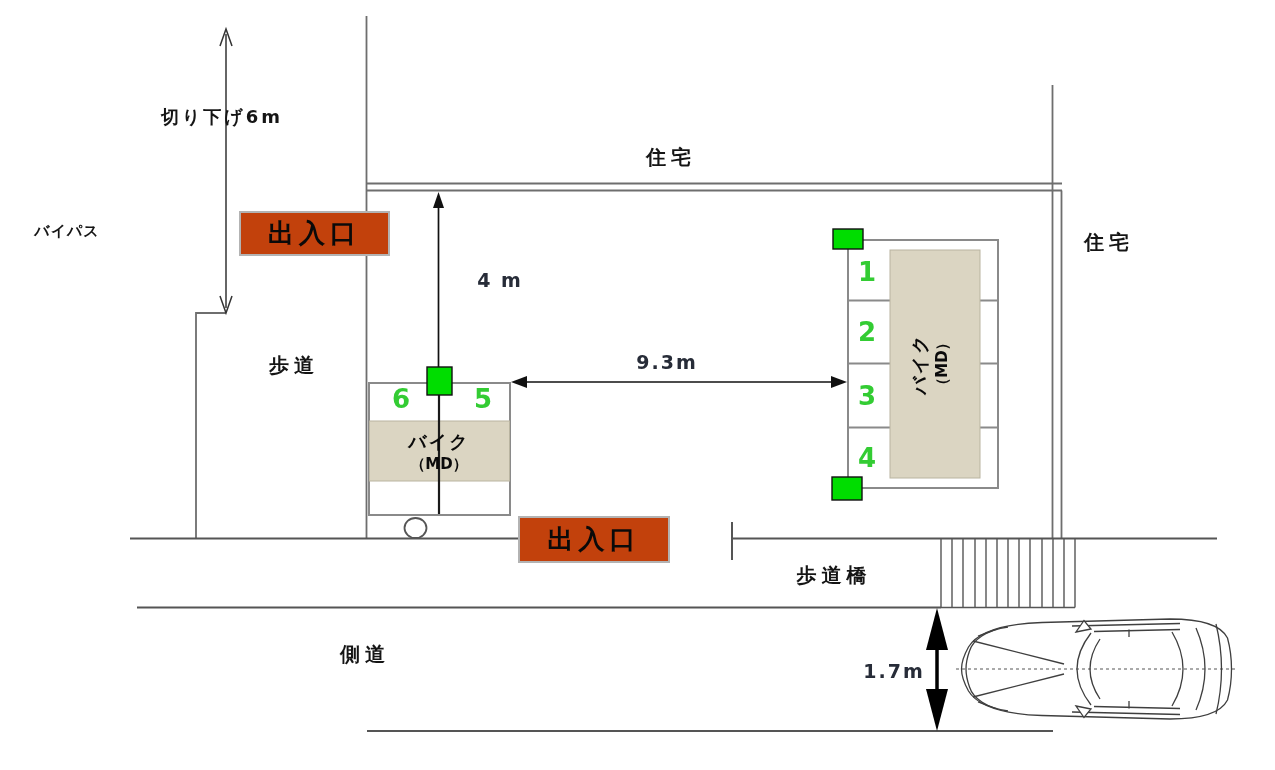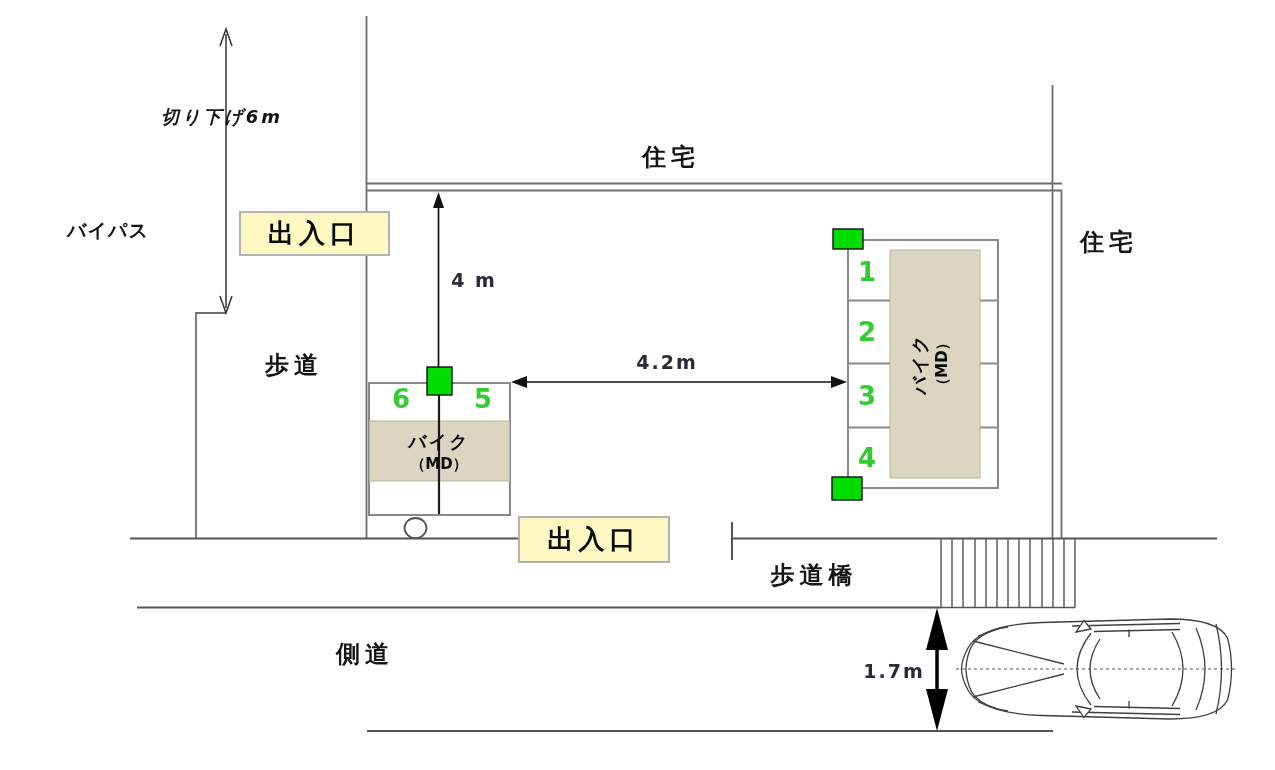--- a/index.html
+++ b/index.html
@@ -3,30 +3,30 @@
 <meta charset="utf-8">
 <style>
   html,body{margin:0;padding:0;background:#fff;}
   #stage{
     position:relative;width:1275px;height:770px;background:#ffffff;
     font-family:"DejaVu Sans","Liberation Sans",sans-serif;overflow:hidden;
   }
   #stage svg{position:absolute;left:0;top:0;}
   .lbl{
     position:absolute;transform:translate(-50%,-50%);
-    font-weight:bold;color:#151515;white-space:nowrap;font-size:24px;letter-spacing:5px;
+    font-weight:bold;color:#151515;white-space:nowrap;font-size:20px;letter-spacing:5px;
   }
-  .lbl-small{font-size:19px;letter-spacing:1px;margin-left:41px;}
-  .lbl-curb{font-size:18px;letter-spacing:3px;font-style:italic;}
+  .lbl-small{font-size:15px;letter-spacing:1px;}
+  .lbl-curb{font-size:18px;letter-spacing:3px;}
   .dim{
     position:absolute;transform:translate(-50%,-50%);
     font-weight:bold;color:#272c38;white-space:nowrap;font-size:19px;letter-spacing:2px;
   }
   .entrance{
-    position:absolute;background:#fef9c3;border:2px solid #b3b3b3;
+    position:absolute;background:#c2410c;border:2px solid #b3b3b3;
     display:flex;align-items:center;justify-content:center;
     font-weight:bold;font-size:26px;letter-spacing:5px;color:#0a0a0a;
   }
   .num{
     position:absolute;transform:translate(-50%,-50%);
     font-weight:bold;font-size:26px;color:#33cc33;
   }
   .stand-label{
     position:absolute;display:flex;flex-direction:column;align-items:center;justify-content:center;
     font-weight:bold;color:#0a0a0a;text-align:center;line-height:1.35;
@@ -141,25 +141,25 @@
       <polygon points="1076,632 1091,629 1084,620.5" fill="#fff"></polygon>
       <polygon points="1076,706 1091,709 1084,717.5" fill="#fff"></polygon>
     </g>
   </svg>
 
   <div class="lbl lbl-small" style="left:67px;top:231px;">バイパス</div>
   <div class="lbl lbl-curb" style="left:222px;top:117px;">切り下げ6m</div>
   <div class="lbl" style="left:671px;top:157px;">住宅</div>
   <div class="lbl" style="left:1109px;top:242px;">住宅</div>
   <div class="lbl" style="left:294px;top:365px;text-align:center;">歩道</div>
-  <div class="lbl" style="left:814px;top:575px;">歩道橋</div>
+  <div class="lbl" style="left:834px;top:575px;">歩道橋</div>
   <div class="lbl" style="left:365px;top:654px;">側道</div>
 
-  <div class="dim" style="left:474px;top:280px;text-align:center;">4 m</div>
-  <div class="dim" style="left:667px;top:362px;">4.2m</div>
+  <div class="dim" style="left:500px;top:280px;text-align:center;">4 m</div>
+  <div class="dim" style="left:667px;top:362px;">9.3m</div>
   <div class="dim" style="left:894px;top:671px;">1.7m</div>
 
   <div class="entrance" style="left:239px;top:211px;width:147px;height:41px;">
     <span>出入口</span>
   </div>
   <div class="entrance" style="left:518px;top:516px;width:148px;height:43px;">
     <span>出入口</span>
   </div>
 
   <div class="num" style="left:401px;top:399px;">6</div>

